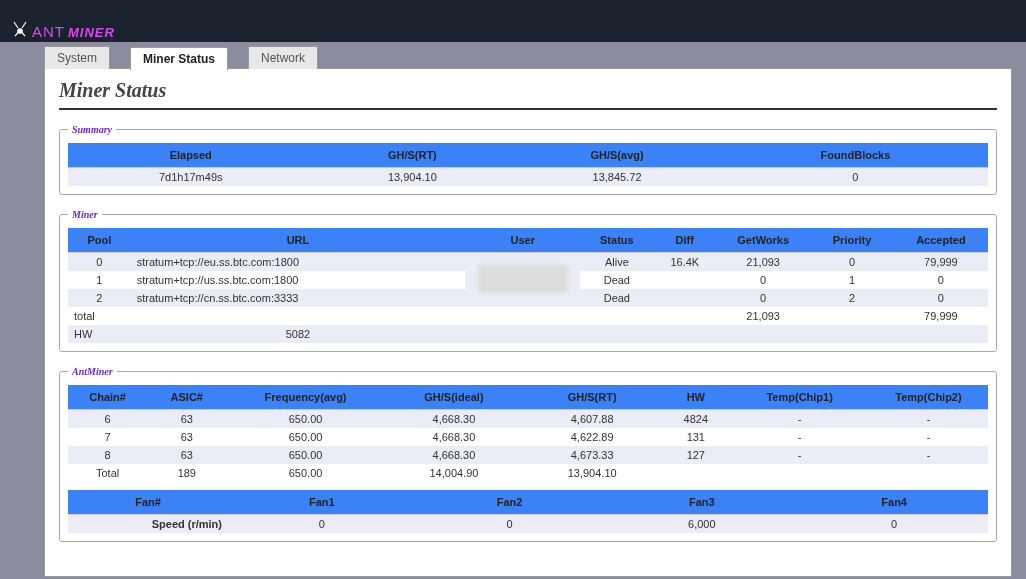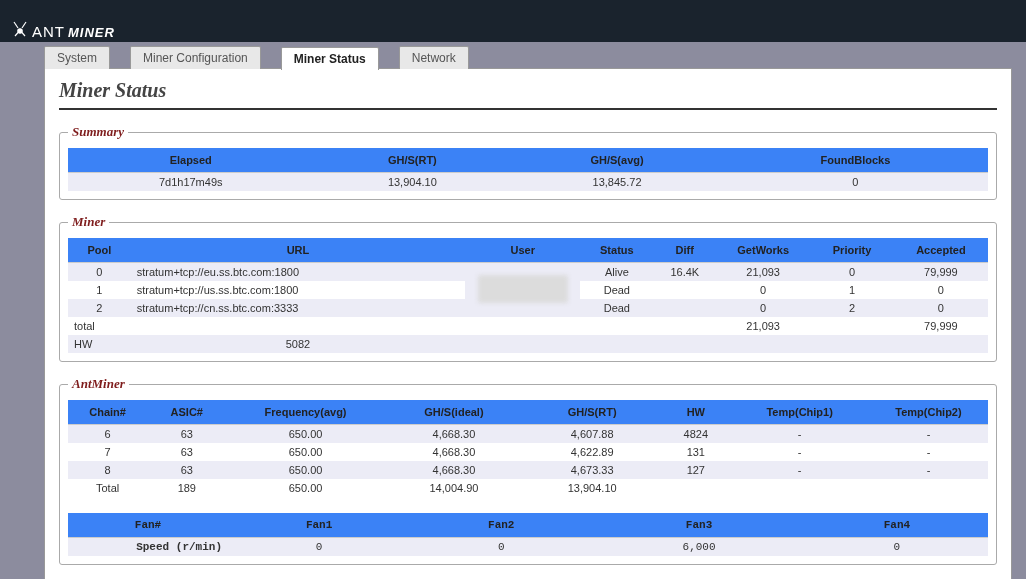--- a/index.html
+++ b/index.html
@@ -7,21 +7,21 @@
     font-family: Arial, Helvetica, sans-serif;
     font-size: 12px;
     background: #8c8c9e;
     color: #333;
     width: 1026px;
     height: 579px;
     overflow: hidden;
   }
   .header {
     background: #1a232d;
-    color: #ffffff;
+    color: #d946ef;
     height: 42px;
     display: flex;
     align-items: flex-end;
     padding: 0 10px 2px 10px;
   }
   .logo { display: flex; align-items: flex-end; gap: 2px; }
   .logo .ant { font-size: 15px; font-weight: 300; letter-spacing: 1px; margin-right:1px;}
   .logo .miner { font-size: 13px; font-weight: 700; letter-spacing: 1px; font-style: italic; }
   .logo svg { margin-bottom: 2px; }
   .tabbar {
@@ -70,31 +70,31 @@
   fieldset {
     border: 1px solid #aaa;
     border-radius: 3px;
     margin-bottom: 14px;
     padding: 8px 8px 8px 8px;
   }
   legend {
     font-family: Georgia, 'Times New Roman', serif;
     font-style: italic;
     font-weight: bold;
-    font-size: 13px;
-    color: #7f1d1d;
+    font-size: 10px;
+    color: #6d28d9;
     padding: 0 4px;
   }
   table {
     width: 100%;
     border-collapse: collapse;
     font-family: Verdana, Geneva, sans-serif;
     font-size: 11px;
   }
-  table + table { margin-top: 16px; font-family: Liberation Mono, monospace; }
+  table + table { margin-top: 8px; }
   th {
     font-weight: bold;
     color: #222;
     text-align: center;
     padding: 6px 6px;
     border-bottom: 1px solid #ccc;
     background: #3b82f6;
   }
   td {
     text-align: center;
@@ -131,21 +131,20 @@
           <line x1="15" y1="16" x2="11.5" y2="12"></line>
       </g>
     </svg>
     <span class="ant">ANT</span>
       <span class="miner">MINER</span>
   </div>
 </div>
 
 <div class="tabbar">
   <div class="tab">System</div>
-  <div class="tab">Miner Configuration</div>
   <div class="tab active">Miner Status</div>
   <div class="tab">Network</div>
 </div>
 
 <div class="page">
   <h2 class="page-title">Miner Status</h2>
 
   <fieldset>
     <legend>Summary</legend>
     <table>

